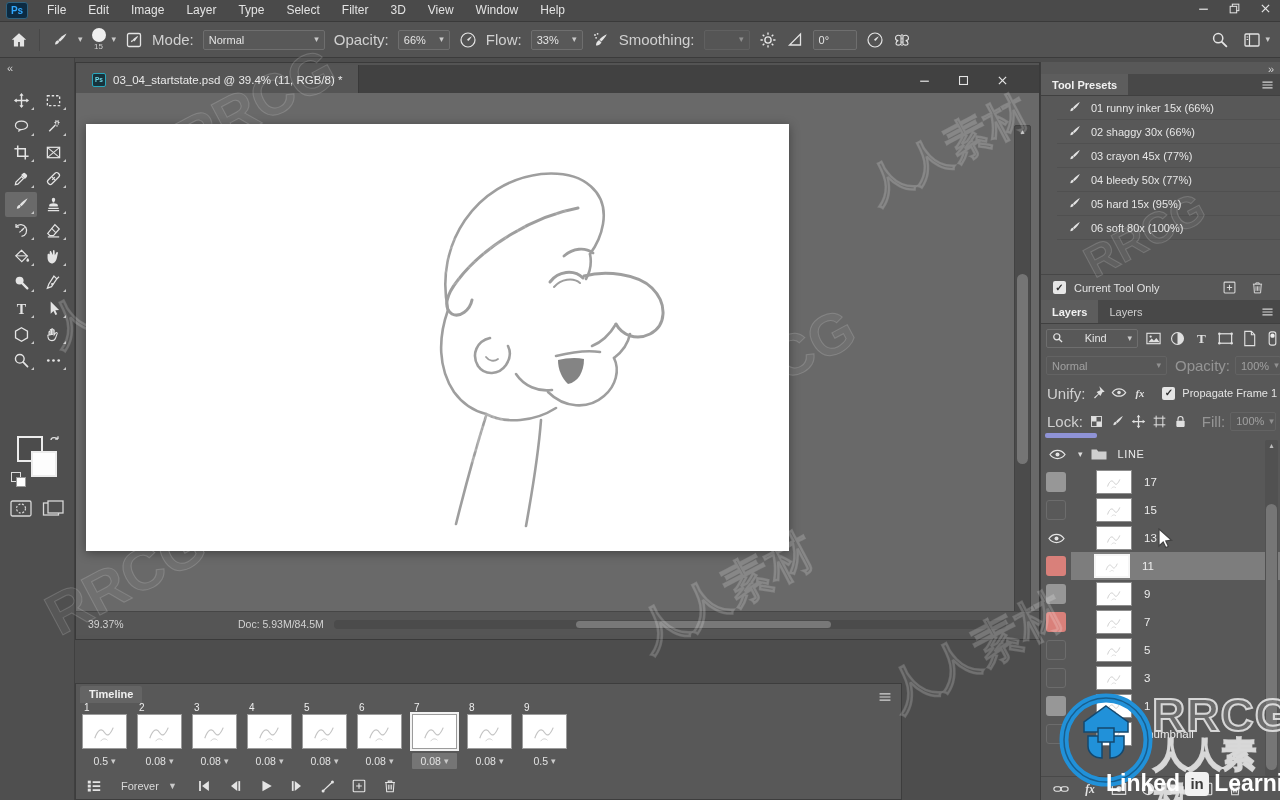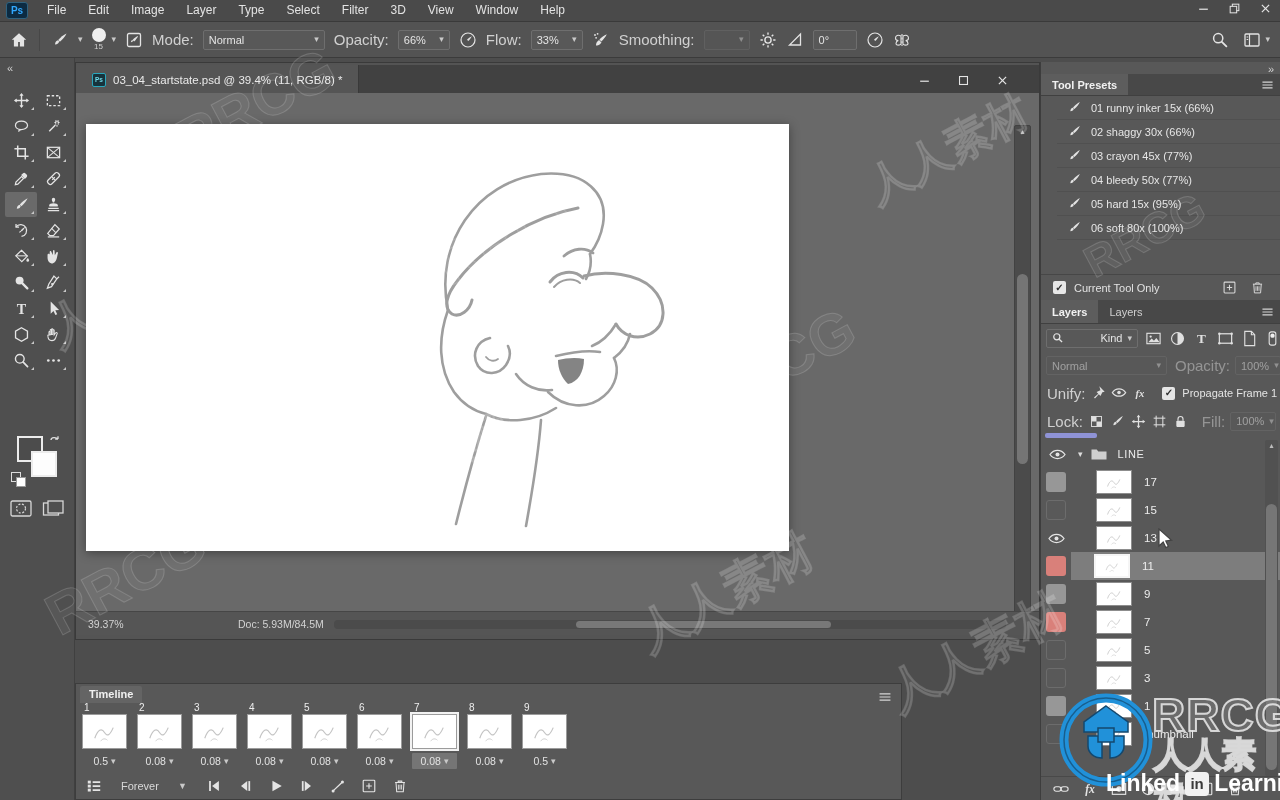--- a/index.html
+++ b/index.html
@@ -70,21 +70,21 @@
   #frames{position:absolute;left:6px;top:17px;display:flex;gap:10px}
   .frame{width:45px;display:flex;flex-direction:column}
   .fnum{font-size:10px;color:#ededed;padding:1px 0 1px 2px;line-height:11px}
   .fthumb{width:45px;height:35px;background:#fff;border:1px solid #9b9b9b;position:relative}
   .fthumb svg{width:100%;height:100%}
   .frame.sel .fthumb{outline:2px solid #f2f2f2;outline-offset:0}
   .fdur{display:flex;align-items:center;justify-content:center;gap:3px;margin-top:4px;padding:2px 0;font-size:10.5px;color:#e2e2e2}
   .frame.sel .fdur{background:#757575;border-radius:1px}
   #tl-controls{position:absolute;left:10px;top:94px;display:flex;align-items:center;gap:15px;color:#dadada}
   #tl-controls .icon{width:16px;height:16px}
-  #loop-box{display:flex;align-items:center;gap:19px;font-size:11px;color:#d8d8d8;margin:0 4px}
+  #loop-box{display:flex;align-items:center;gap:9px;font-size:11px;color:#d8d8d8;margin:0 4px}
   
   #rightcol{left:1040px;top:62px;width:240px;height:738px;background:#585858;border-left:1px solid #3d3d3d;z-index:4}
   .ptabrow{position:absolute;left:0;width:240px;background:#484848;border-bottom:1px solid #404040;display:flex;align-items:stretch}
   .ptab{display:flex;align-items:center;padding:0 11px;font-size:11px;color:#cfcfcf}
   .ptab.active{background:#5d5d5d;color:#f1f1f1;font-weight:bold}
   .pmenu{position:absolute;right:6px;top:50%;transform:translateY(-50%);width:15px;height:13px;color:#d4d4d4}
   #rc-collapse{position:absolute;right:6px;top:1px;color:#d0d0d0;font-size:11px}
   #tp-tabrow{top:12px;height:22px}
   #tp-list{position:absolute;left:16px;top:34px;width:272px}
   .preset-row{height:24px;display:flex;align-items:center;gap:9px;padding-left:10px;border-bottom:1px solid #505050;font-size:11px;color:#e6e6e6}
@@ -829,21 +829,21 @@
   </div>
 
   <div class="lrowc" id="ly-filter">
     <div class="sel-box" id="kind-box">
       <span class="icon xs">
           <svg viewBox="0 0 18 18">
             <circle cx="7.2" cy="7.2" r="4.6" fill="none" stroke="currentColor" stroke-width="1.8"></circle>
             <path d="M10.8 10.8l4.3 4.3" stroke="currentColor" stroke-width="2"></path>
           </svg>
         </span>
-      <span style="flex:1;text-align:right">Kind</span>
+      <span style="flex:1;text-align:center">Kind</span>
       <span class="arrow">▾</span>
     </div>
     <span class="fico icon">
         <svg viewBox="0 0 18 18">
           <rect x="2" y="3.5" width="14" height="11" fill="none" stroke="currentColor" stroke-width="1.2"></rect>
           <circle cx="6" cy="7" r="1.2" fill="currentColor"></circle>
           <path d="M3.5 13l3.5-4 2.5 2.5 2.5-3 3.5 4.5z" fill="currentColor"></path>
         </svg>
       </span>
     <span class="fico icon">

